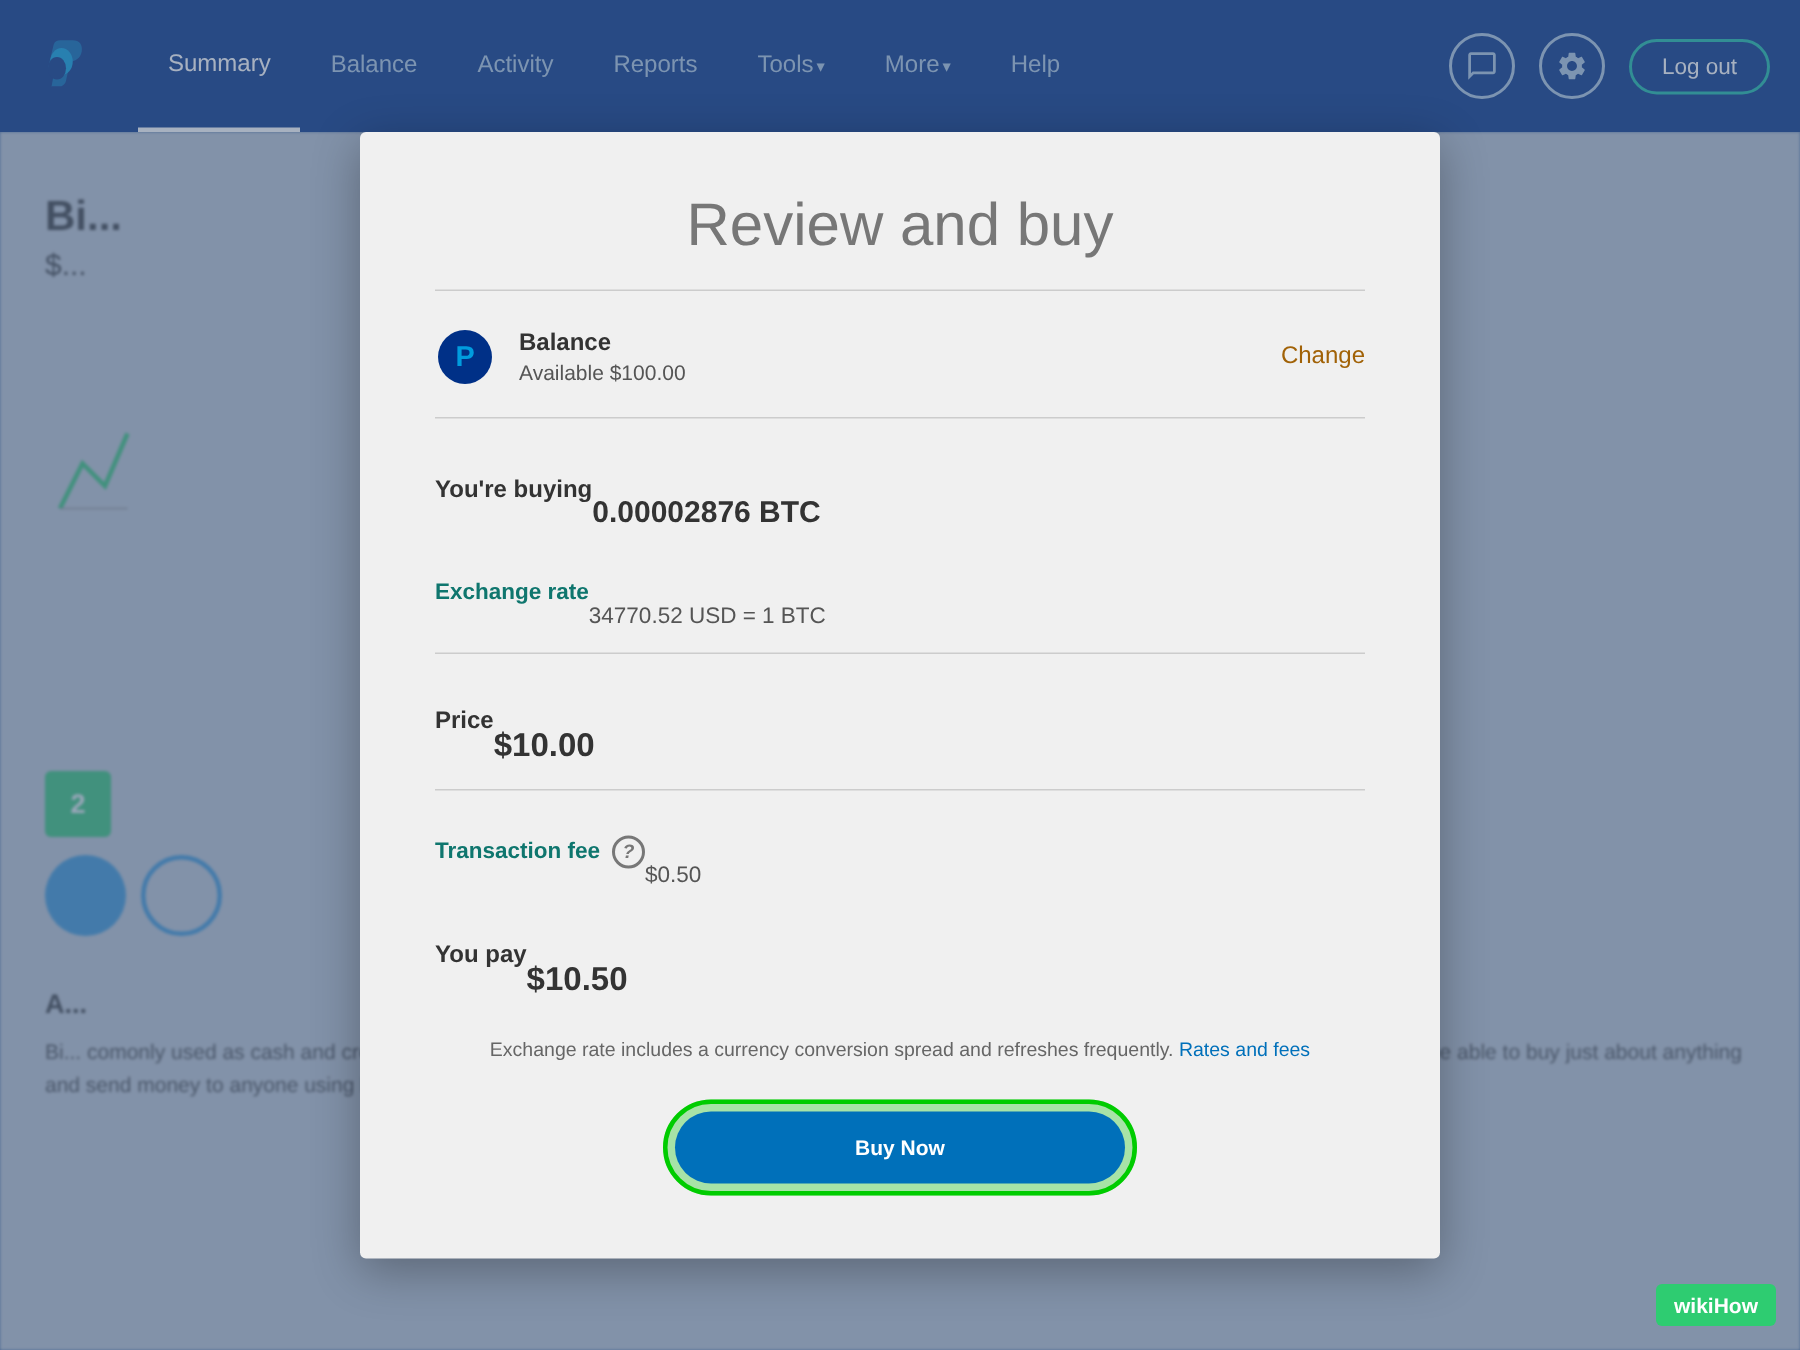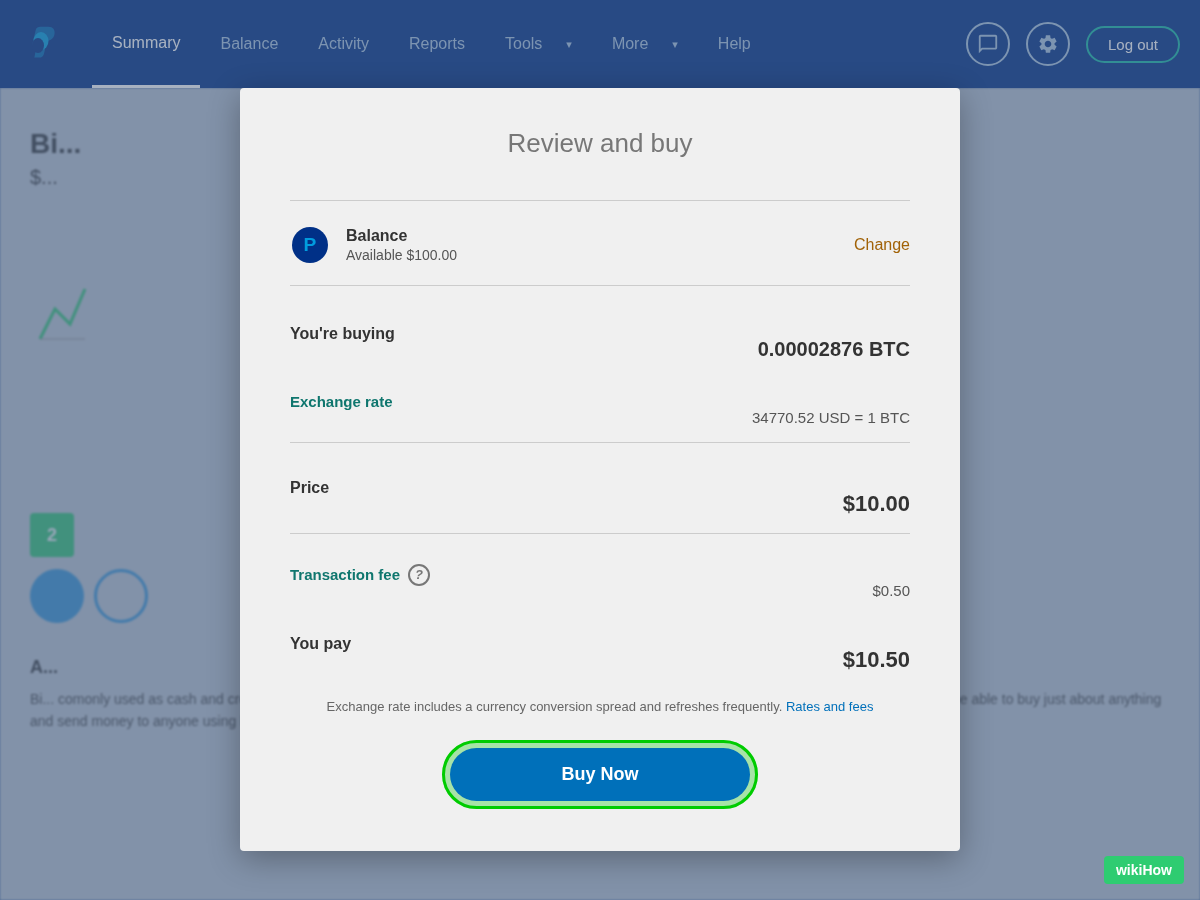--- a/index.html
+++ b/index.html
@@ -38,21 +38,21 @@
       display: flex;
       align-items: center;
       cursor: pointer;
       position: relative;
       text-decoration: none;
     }
     .nav-item.active {
       color: #fff;
       border-bottom: 3px solid #fff;
     }
-    .nav-item-with-arrow { display: flex; align-items: center; gap: 22px; }
+    .nav-item-with-arrow { display: flex; align-items: center; gap: 0; }
     .nav-right {
       display: flex;
       align-items: center;
       gap: 16px;
     }
     .nav-icon-btn {
       width: 44px;
       height: 44px;
       border-radius: 50%;
       border: 2px solid #a8c4e0;
@@ -126,24 +126,24 @@
       left: 50%;
       transform: translateX(-50%);
       width: 720px;
       background: #f0f0f0;
       border-radius: 4px;
       z-index: 30;
       padding: 40px 50px 50px;
       box-shadow: 0 8px 32px rgba(0,0,0,0.3);
     }
     .modal-title {
-      font-size: 26px;
+      font-size: 40px;
       color: #777;
       text-align: center;
-      margin-bottom: 41px;
+      margin-bottom: 20px;
       font-weight: normal;
     }
     .modal-divider {
       border: none;
       border-top: 1px solid #ccc;
       margin-bottom: 24px;
     }
     .payment-method-row {
       display: flex;
       align-items: center;
@@ -164,21 +164,20 @@
     .payment-available { font-size: 14px; color: #555; margin-top: 2px; }
     .change-link {
       color: #a16207;
       font-size: 16px;
       cursor: pointer;
       text-decoration: none;
     }
 
     .detail-row {
       display: flex;
-      justify-content: space-between;
       align-items: center;
       margin-bottom: 16px;
     }
     .detail-label {
       font-size: 15px;
       color: #0f766e;
       font-weight: bold;
     }
     .detail-label.bold {
       font-size: 16px;
@@ -242,21 +241,21 @@
 
     .buy-now-wrapper {
       display: flex;
       justify-content: center;
     }
     .buy-now-btn {
       background: #0070ba;
       color: #fff;
       border: none;
       border-radius: 30px;
-      font-size: 18px;
+      font-size: 14px;
       font-weight: bold;
       padding: 16px 0;
       width: 300px;
       cursor: pointer;
       outline: 3px solid #00cc00;
       outline-offset: 5px;
       box-shadow: 0 0 0 8px rgba(0, 200, 0, 0.3);
     }
 
     

